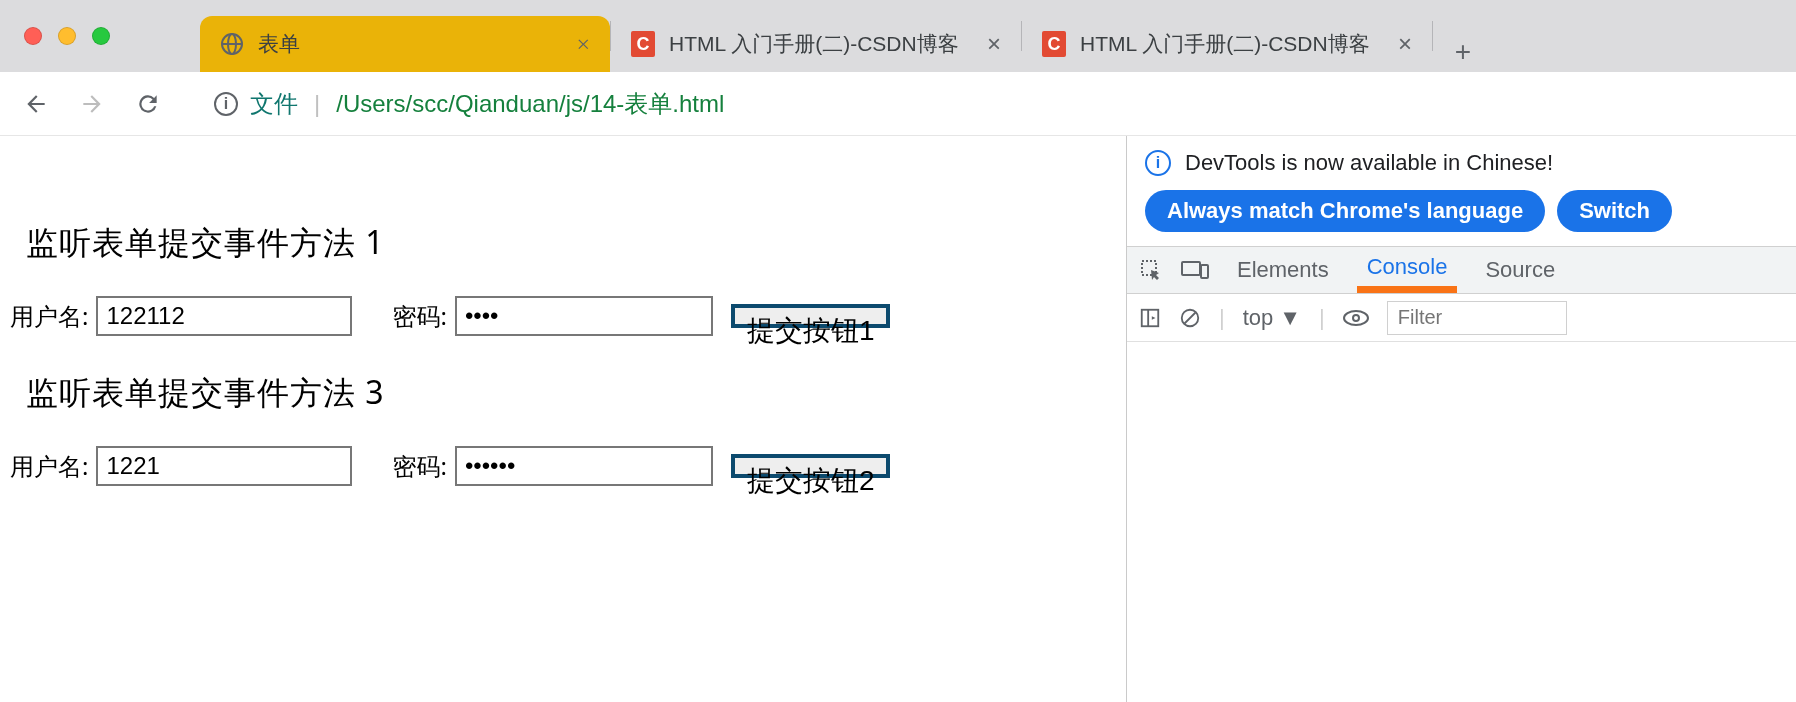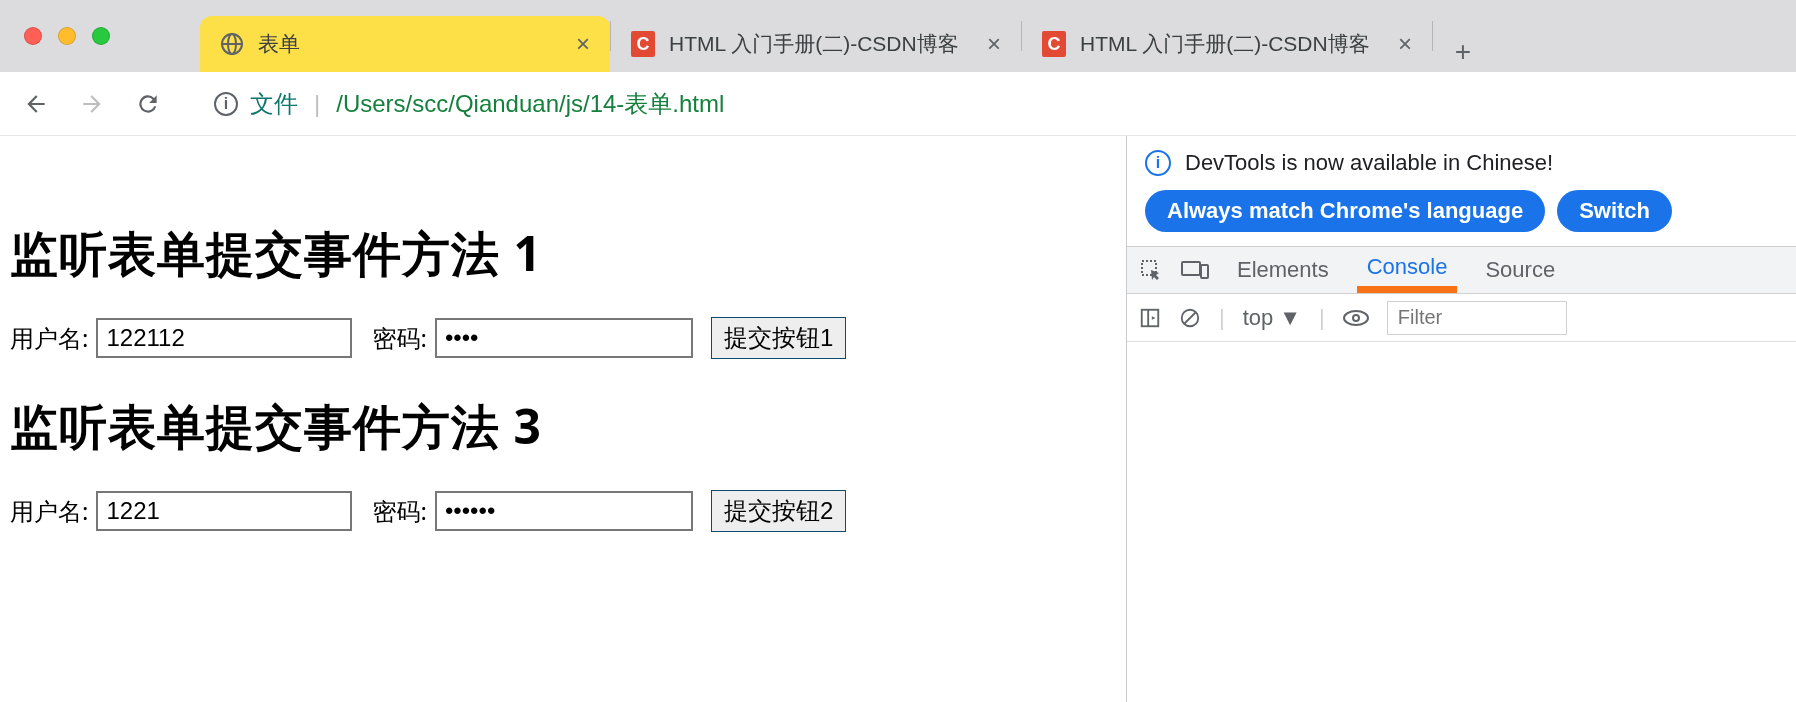--- a/index.html
+++ b/index.html
@@ -7,51 +7,51 @@
     
     
     .browser-top { background: #dcdcde; height: 72px; display: flex; align-items: center; padding-left: 24px; position: relative; }
     .traffic-lights { display: flex; gap: 16px; margin-right: 90px; }
     .tl { width: 18px; height: 18px; border-radius: 50%; border: 1px solid rgba(0,0,0,.15); }
     .tl-red { background: #ff5f56; }
     .tl-yellow { background: #ffbd2e; }
     .tl-green { background: #27c93f; }
     .tabs { display: flex; align-items: flex-end; height: 100%; }
     .tab { display: flex; align-items: center; padding: 0 20px; height: 56px; font-size: 21px; color: #3c4043; gap: 14px; border-top-left-radius: 12px; border-top-right-radius: 12px; min-width: 410px; position: relative; }
-    .tab.active { background: #fde047; }
+    .tab.active { background: #eab308; font-family: Liberation Serif, serif; }
     .tab .favicon { width: 24px; height: 24px; display: flex; align-items: center; justify-content: center; flex-shrink: 0; }
     .tab .title { flex: 1; white-space: nowrap; overflow: hidden; text-overflow: ellipsis; }
     .tab .close { font-size: 24px; color: #5f6368; cursor: pointer; flex-shrink: 0; }
     .tab-sep { width: 1px; height: 30px; background: #b5b5b8; align-self: center; }
     .new-tab { width: 40px; height: 40px; display: flex; align-items: center; justify-content: center; font-size: 28px; color: #5f6368; cursor: pointer; margin-left: 10px; }
     
     .toolbar { background: #fff; height: 64px; display: flex; align-items: center; padding: 0 20px; gap: 24px; border-bottom: 1px solid #e6e6e6; }
     .nav-btn { width: 32px; height: 32px; display: flex; align-items: center; justify-content: center; cursor: pointer; color: #5f6368; }
     .nav-btn.disabled { color: #bdbdbd; }
     .addr-bar { flex: 1; height: 44px; display: flex; align-items: center; padding: 0 18px; font-size: 24px; color: #3c4043; gap: 12px; background: #f1f3f4; border-radius: 22px; max-width: none; margin-left: 8px; }
     .addr-bar { background: transparent; }
     .info-icon { width: 24px; height: 24px; border: 2px solid #5f6368; border-radius: 50%; display: flex; align-items: center; justify-content: center; font-size: 16px; font-weight: bold; color: #5f6368; flex-shrink: 0; }
     .addr-label { color: #0f766e; }
     .addr-sep { color: #c0c0c0; margin: 0 4px; }
     .addr-path { color: #15803d; }
     
     
     .main { display: flex; height: calc(702px - 72px - 64px); }
     .page { flex: 1; padding: 24px 10px 10px 10px; font-family: system-ui, sans-serif; color: #000; }
-    .page h2 { font-size: 48px; font-weight: bold; margin: 34px 0 30px 0; letter-spacing: 1px; }
+    .page h2 { font-size: 32px; font-weight: normal; margin: 34px 0 30px 16px; letter-spacing: 1px; }
     .page h2:first-child { margin-top: 60px; }
     .form-row { display: flex; align-items: center; gap: 8px; font-size: 24px; }
     .form-row label { white-space: nowrap; }
     .form-row input[type="text"], .form-row input[type="password"] {
       border: 2px solid #777; font-size: 24px; padding: 4px 8px; width: 256px; height: 40px; font-family: Arial, sans-serif;
     }
     .form-row input[type="password"] { width: 258px; }
-    .two-gap { margin-left: 12px; text-align: center; }
+    .two-gap { margin-left: 32px; text-align: center; }
     .form-row button {
-      background: #eeeeee; border: 1px solid #0c4a6e; font-size: 24px; padding: 4px 12px; height: 42px; cursor: pointer; margin-left: 10px;
+      background: #eeeeee; border: 4px solid #0c4a6e; font-size: 28px; padding: 4px 12px; height: 24px; cursor: pointer; margin-left: 10px;
     }
     
     
     .devtools { width: 670px; border-left: 1px solid #cacaca; display: flex; flex-direction: column; background: #fff; }
     .dt-info { padding: 14px 18px; font-size: 22px; color: #202124; display: flex; align-items: center; gap: 14px; }
     .dt-info-i { width: 26px; height: 26px; border: 2px solid #1a73e8; border-radius: 50%; color: #1a73e8; display: flex; align-items: center; justify-content: center; font-size: 16px; font-weight: bold; flex-shrink: 0; }
     .dt-buttons { display: flex; gap: 12px; padding: 0 18px 14px; }
     .dt-pill { background: #1a73e8; color: #fff; border-radius: 22px; padding: 8px 22px; font-size: 22px; font-weight: bold; cursor: pointer; border: none; white-space: nowrap; }
     .dt-tabs { display: flex; align-items: center; height: 48px; border-top: 1px solid #d0d0d0; border-bottom: 1px solid #d0d0d0; background: #f1f3f4; padding: 0 12px; gap: 18px; font-size: 22px; color: #5f6368; }
     .dt-tab { padding: 0 10px; height: 100%; display: flex; align-items: center; cursor: pointer; }

